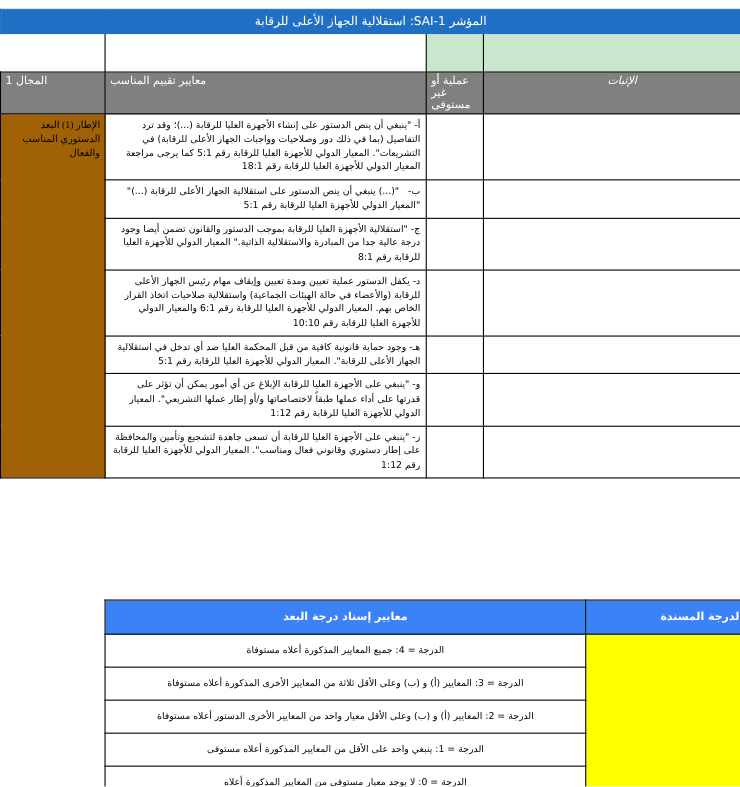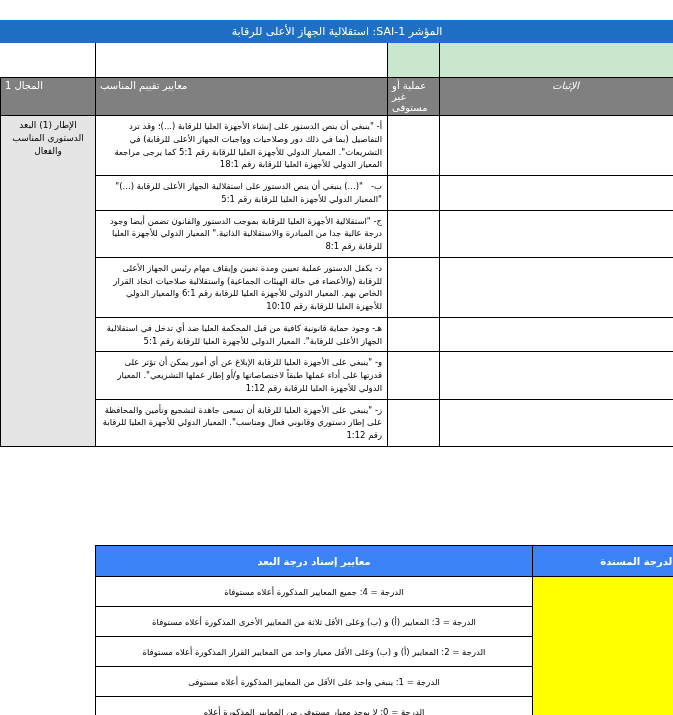--- a/index.html
+++ b/index.html
@@ -9,21 +9,21 @@
     font-family:"DejaVu Sans","Liberation Sans",sans-serif;
     font-size:9px;
     color:#000;
     overflow:hidden;
     direction:rtl;
   }
   .page{position:relative;width:673px;height:715px;}
 
   
   .top-table{
-    position:absolute;left:0;top:20px;width:673px;
+    position:absolute;left:0;top:8px;width:673px;
     border-collapse:collapse;table-layout:fixed;
   }
   .top-table td,.top-table th{
     border:1px solid #000;
     vertical-align:top;
     padding:3px 4px;
     font-weight:normal;
   }
   .title-bar{
     background:#1f6fc4;
@@ -48,26 +48,26 @@
     font-size:10px;
     text-align:left;
     vertical-align:middle;
     height:30px;
     padding:2px 4px !important;
   }
   .hdr-evidence{ text-align:center; padding-right:0 !important; }
   .hdr-evidence span{ display:inline-block; margin-right:-14px;font-style:italic; }
 
   .domain-cell{
-    background:#e5e5e5;
-    text-align:center;
+    background:#a16207;
     vertical-align:middle;
     font-size:9px;
     line-height:1.45;
     font-weight:normal;
+    font-family:Liberation Serif, serif;
   }
   .crit{
     text-align:right;
     line-height:1.5;
     font-size:8.5px;
     padding:4px 5px 4px 5px !important;
   }
   .crit .num{ font-weight:normal; }
   .empty{background:#ffffff;}
 
@@ -195,21 +195,21 @@
       <tr>
         <td class="score-cell" rowspan="5"></td>
         <td>الدرجة = 4: جميع المعايير المذكورة أعلاه مستوفاة</td>
         <td class="lead-blank"></td>
       </tr>
       <tr>
         <td>الدرجة = 3: المعايير (أ) و (ب) وعلى الأقل ثلاثة من المعايير الأخرى المذكورة أعلاه مستوفاة</td>
         <td class="lead-blank"></td>
       </tr>
       <tr>
-        <td>الدرجة = 2: المعايير (أ) و (ب) وعلى الأقل معيار واحد من المعايير القرار المذكورة أعلاه مستوفاة</td>
+        <td>الدرجة = 2: المعايير (أ) و (ب) وعلى الأقل معيار واحد من المعايير الأخرى الدستور أعلاه مستوفاة</td>
         <td class="lead-blank"></td>
       </tr>
       <tr>
         <td>الدرجة = 1: ينبغي واحد على الأقل من المعايير المذكورة أعلاه مستوفى</td>
         <td class="lead-blank"></td>
       </tr>
       <tr>
         <td>الدرجة = 0: لا يوجد معيار مستوفى من المعايير المذكورة أعلاه</td>
         <td class="lead-blank"></td>
       </tr>

